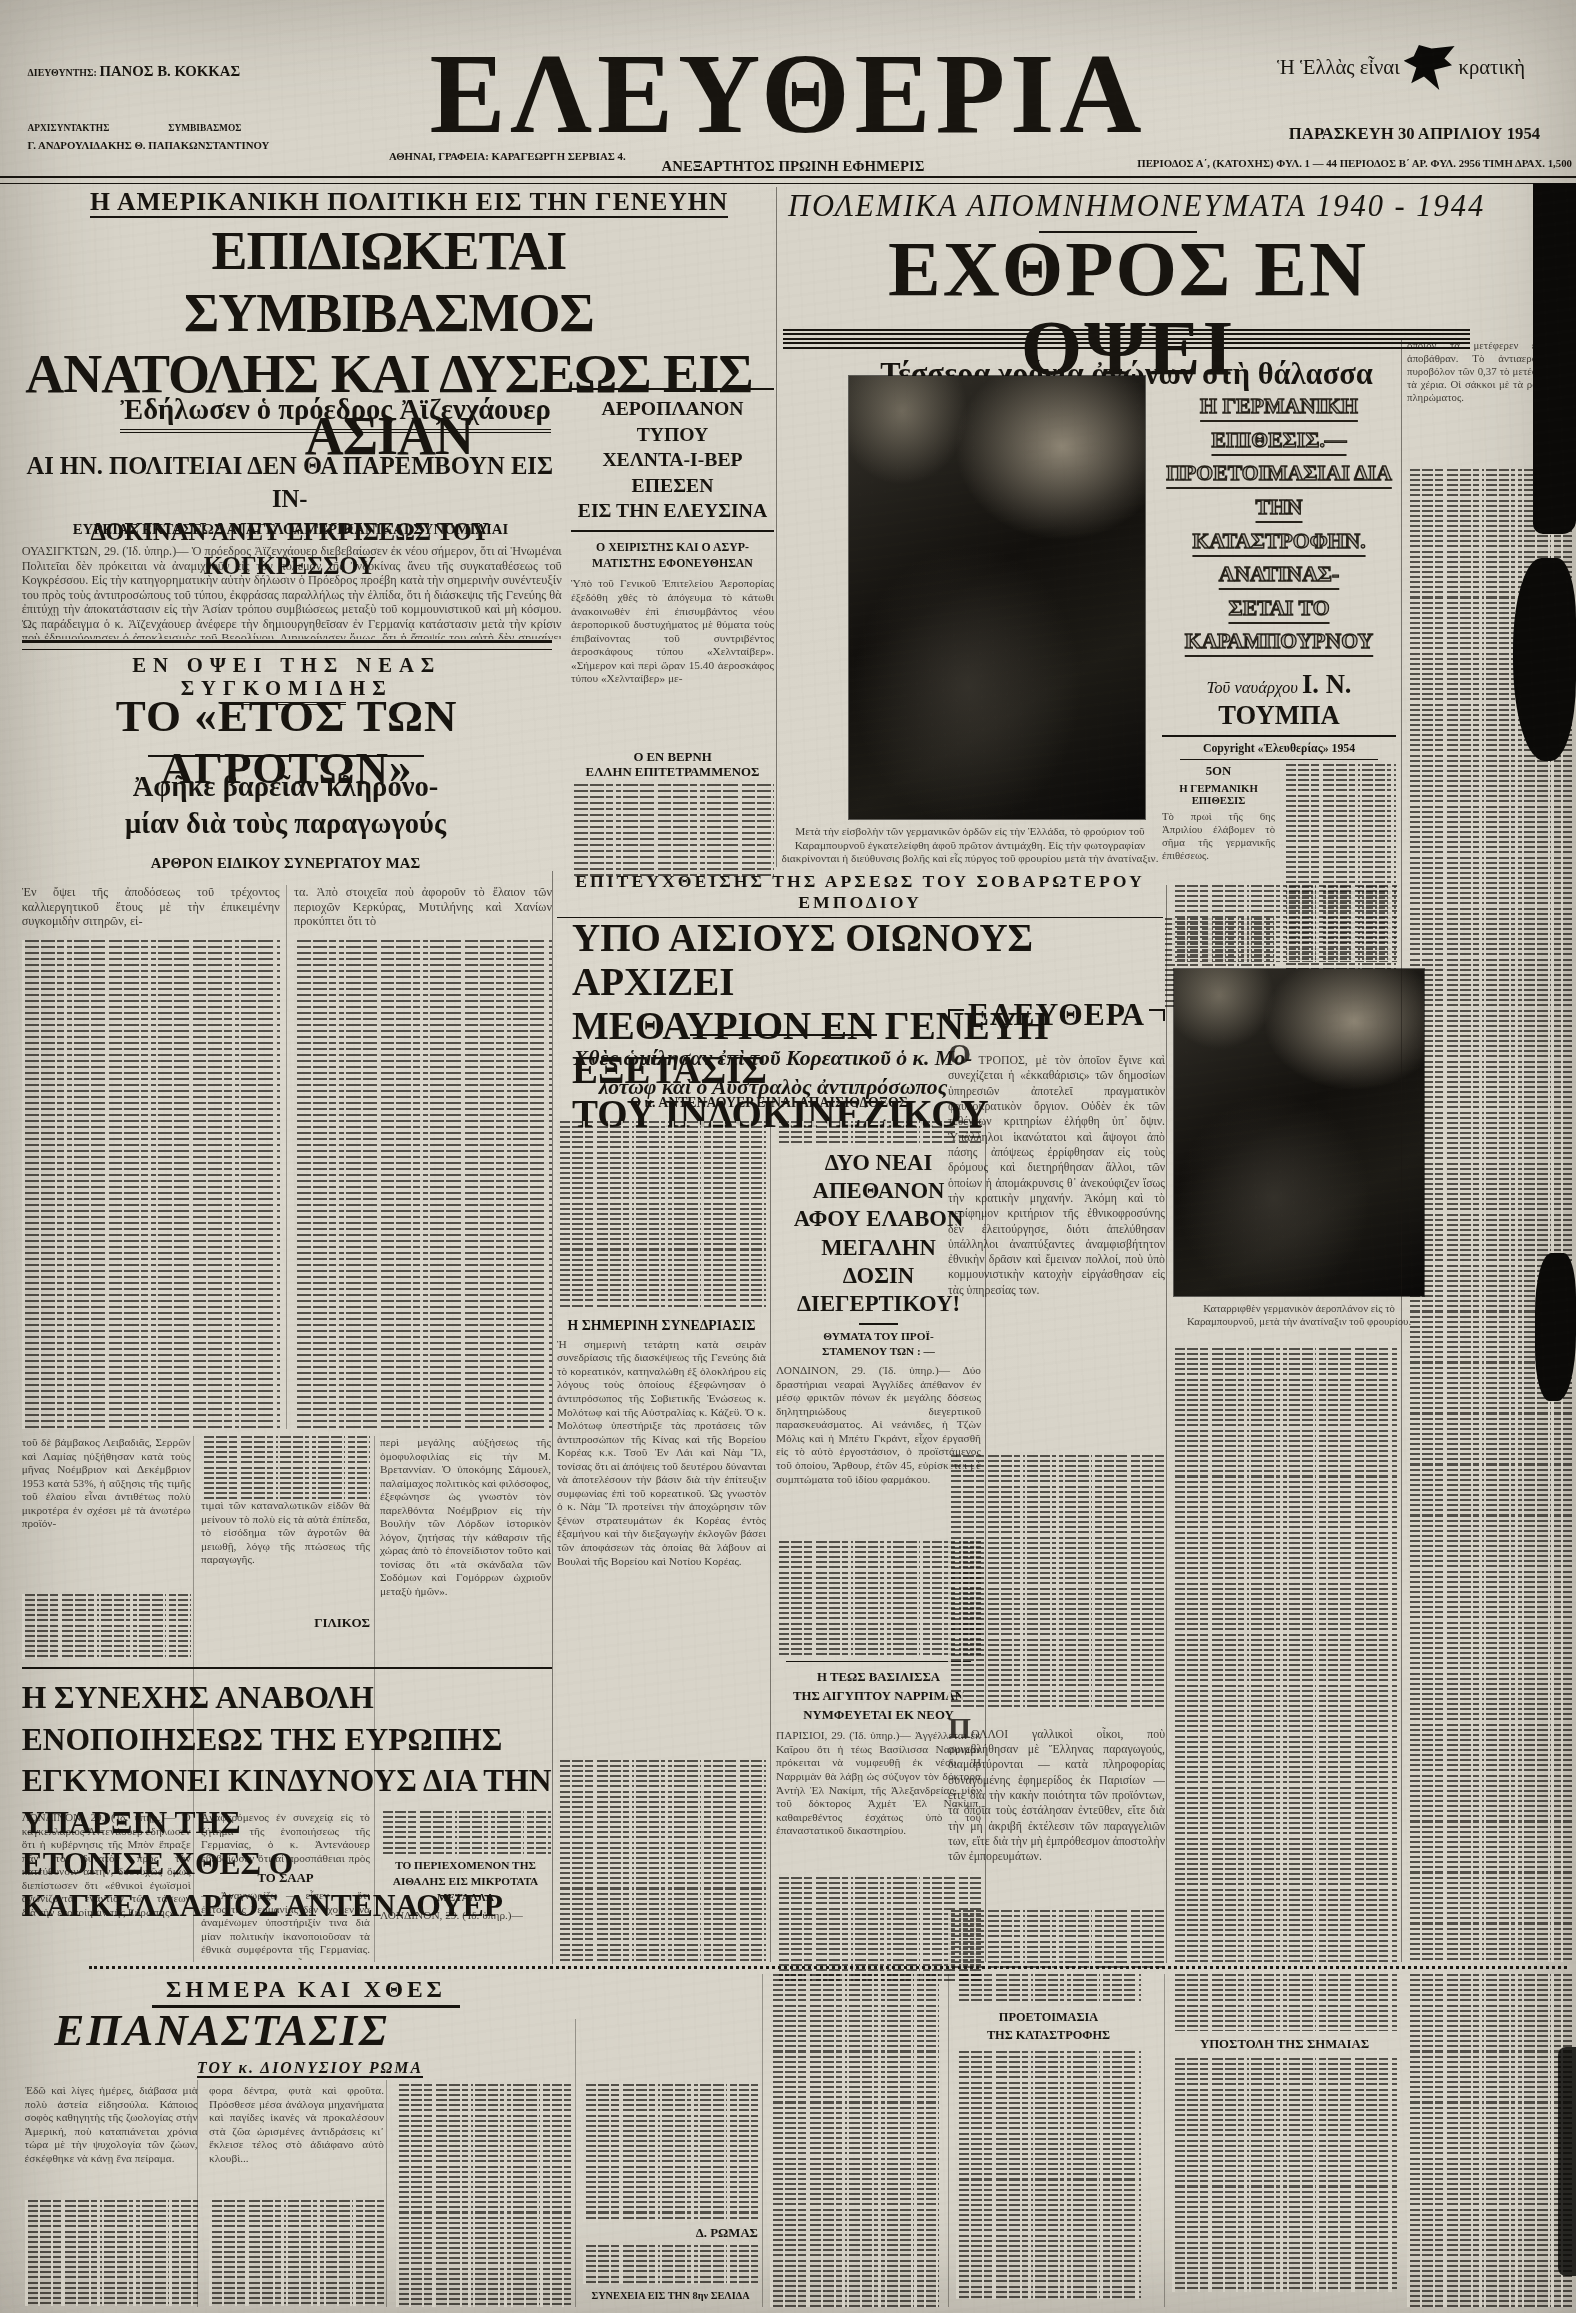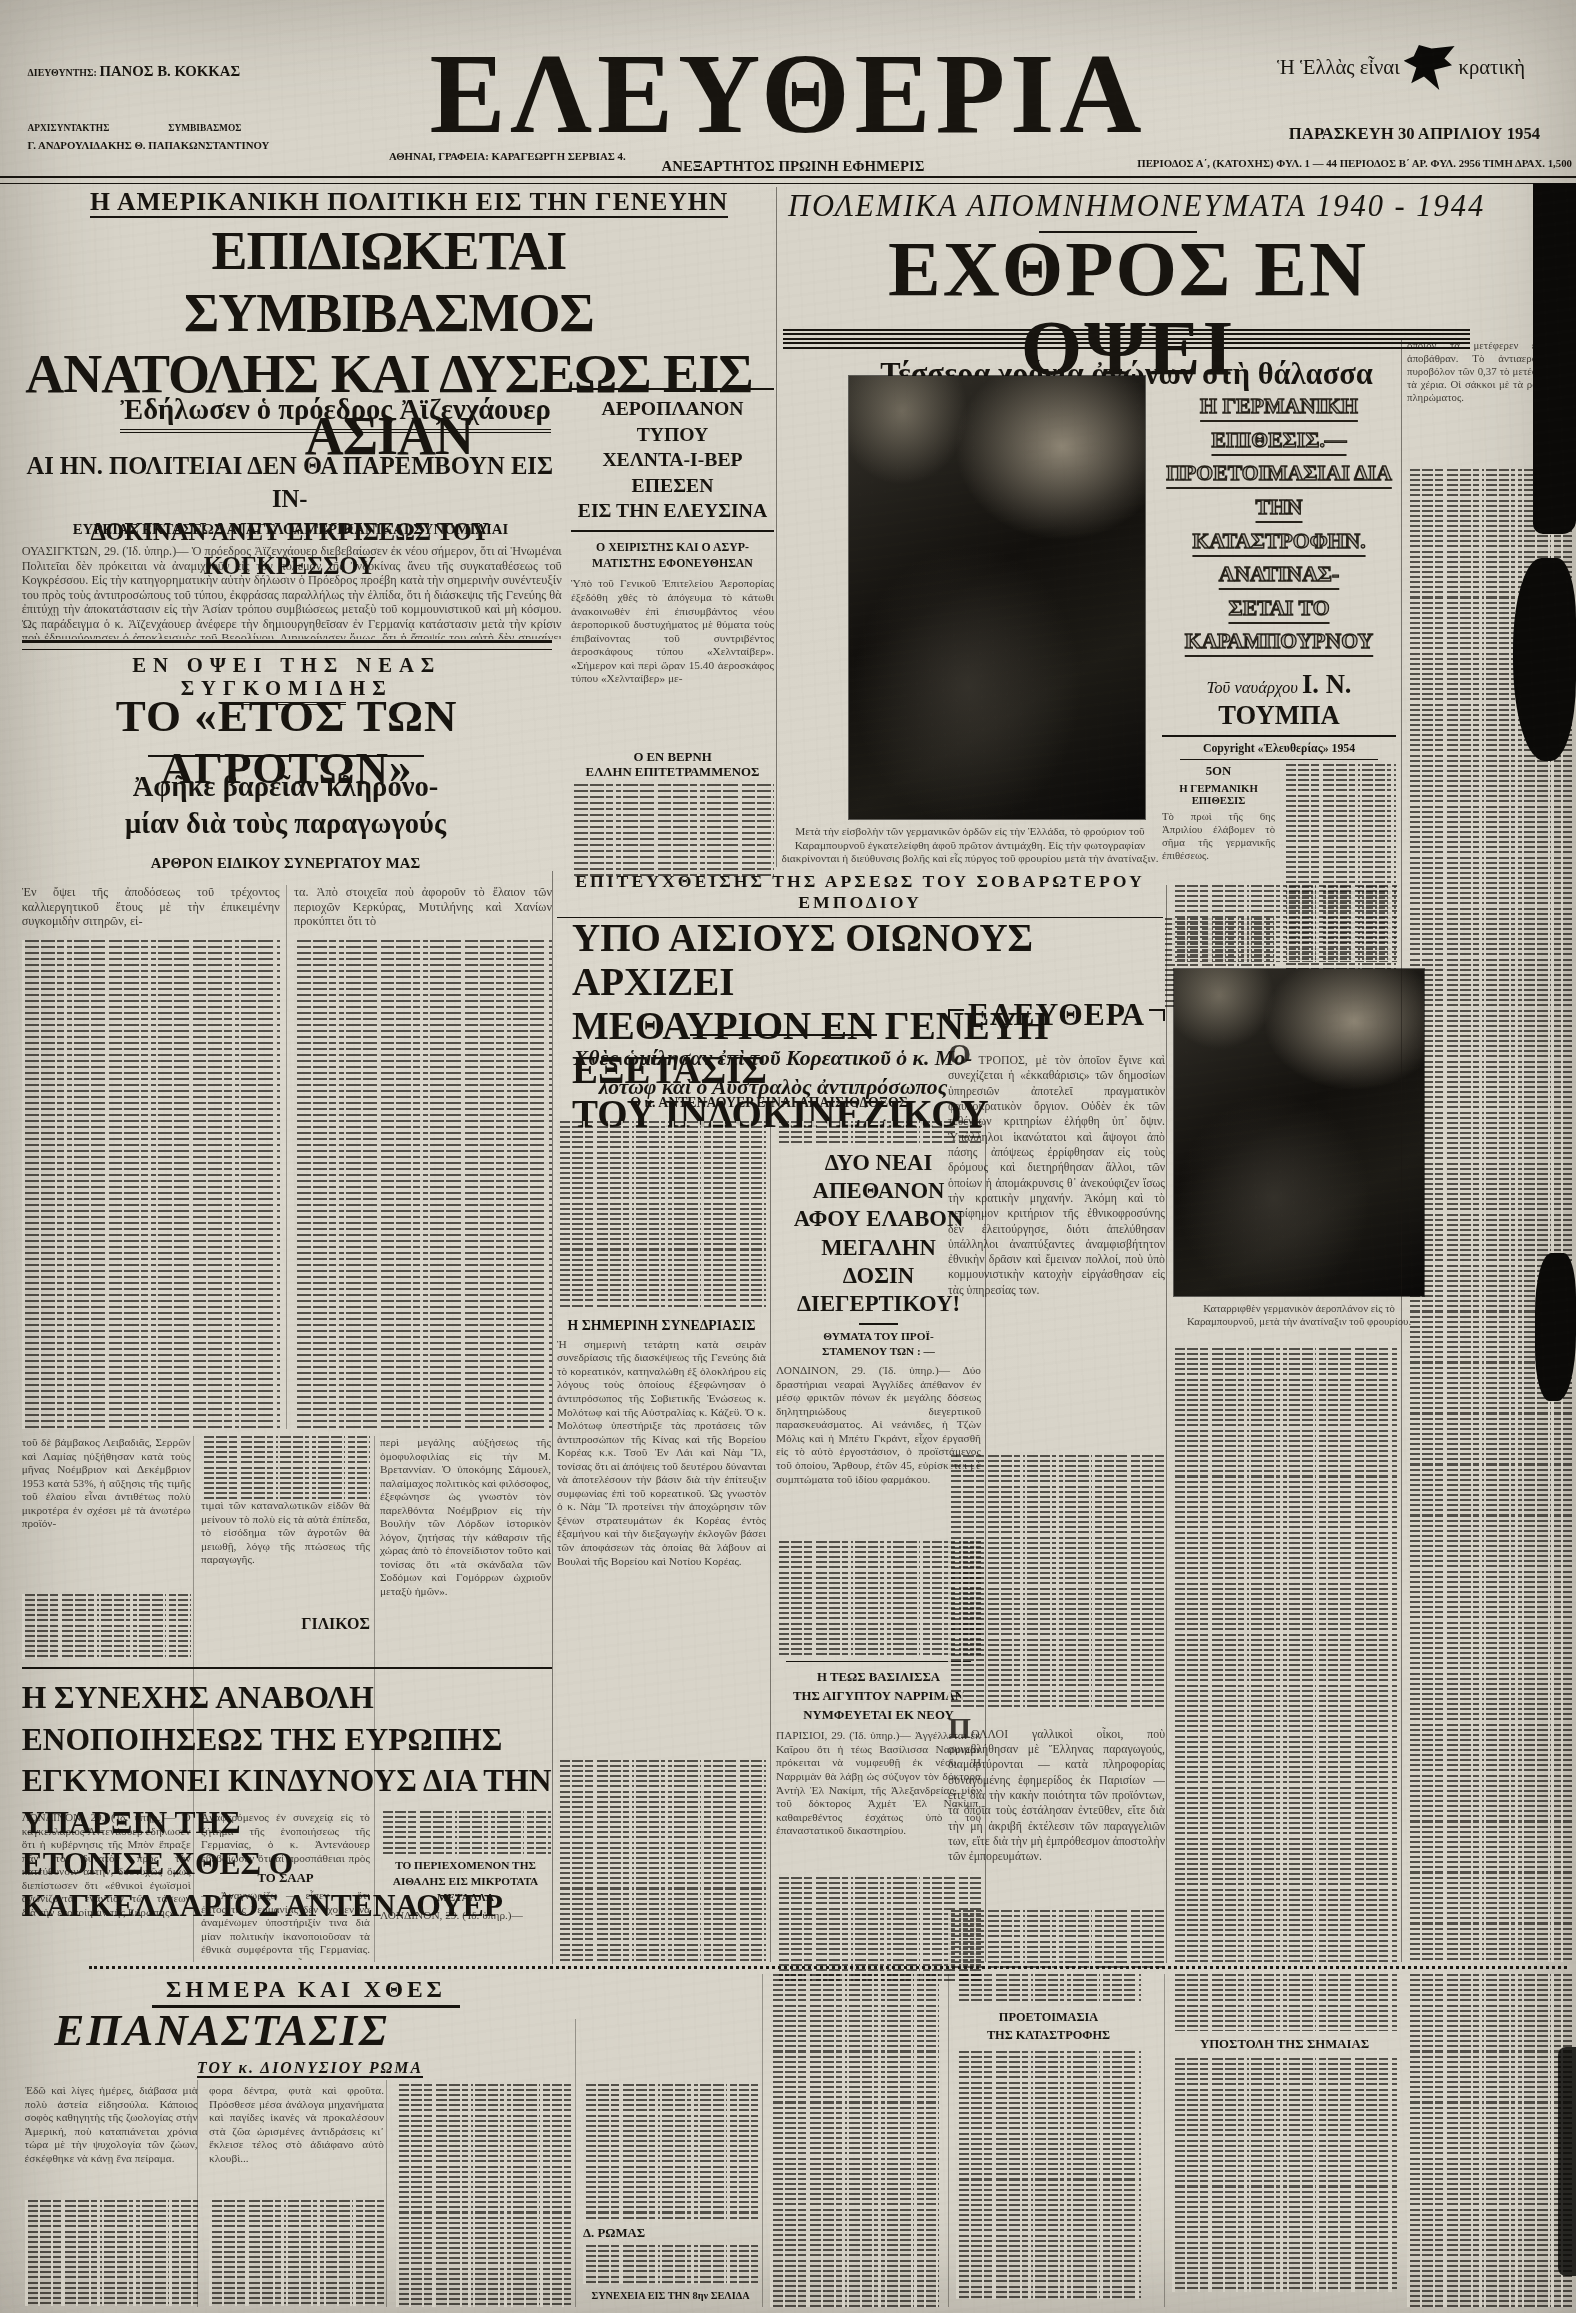--- a/index.html
+++ b/index.html
@@ -180,21 +180,21 @@
     <div class="fill" style="height:489px;"></div>
   </div>
 
   <div class="abs" style="left:21.7px;top:1436px;width:169px;">
     <div class="j small-txt" style="height:158px;">τοῦ δὲ βάμβακος Λειβαδιᾶς, Σερρῶν καὶ Λαμίας ηὐξήθησαν κατὰ τοὺς μῆνας Νοέμβριον καὶ Δεκέμβριον 1953 κατὰ 53%, ἡ αὔξησις τῆς τιμῆς τοῦ ἐλαίου εἶναι ἀντιθέτως πολὺ μικροτέρα ἐν σχέσει μὲ τὰ ἀνωτέρω προϊόν-</div>
     <div class="fill fine" style="height:65px;"></div>
   </div>
   <div class="abs" style="left:201px;top:1436px;width:169px;">
     <div class="fill fine" style="height:63px;"></div>
     <div class="j small-txt" style="height:116px;">τιμαὶ τῶν καταναλωτικῶν εἰδῶν θὰ μείνουν τὸ πολὺ εἰς τὰ αὐτὰ ἐπίπεδα, τὸ εἰσόδημα τῶν ἀγροτῶν θὰ μειωθῇ, λόγῳ τῆς πτώσεως τῆς παραγωγῆς.</div>
-    <div class="b" style="text-align:right;font-size:16px;">ΓΙΛΙΚΟΣ</div>
+    <div class="b" style="text-align:right;font-size:13px;">ΓΙΛΙΚΟΣ</div>
   </div>
   <div class="abs" style="left:380px;top:1436px;width:171px;">
     <div class="j small-txt" style="height:223px;">περὶ μεγάλης αὐξήσεως τῆς ὁμοφυλοφιλίας εἰς τὴν Μ. Βρεταννίαν. Ὁ ὑποκόμης Σάμουελ, παλαίμαχος πολιτικὸς καὶ φιλόσοφος, ἐξεφώνησε ὡς γνωστὸν τὸν παρελθόντα Νοέμβριον εἰς τὴν Βουλὴν τῶν Λόρδων ἱστορικὸν λόγον, ζητήσας τὴν κάθαρσιν τῆς χώρας ἀπὸ τὸ ἐπονείδιστον τοῦτο καὶ τονίσας ὅτι «τὰ σκάνδαλα τῶν Σοδόμων καὶ Γομόρρων ὠχριοῦν μεταξὺ ἡμῶν».</div>
   </div>
 
   <div class="abs" style="left:21.7px;top:1667px;width:530px;border-top:2.5px solid var(--ink);"></div>
   <div class="abs pre b" style="left:21.7px;top:1677px;width:530px;font-size:31.5px;line-height:1.32;">Η ΣΥΝΕΧΗΣ ΑΝΑΒΟΛΗ ΕΝΟΠΟΙΗΣΕΩΣ ΤΗΣ ΕΥΡΩΠΗΣ
 ΕΓΚΥΜΟΝΕΙ ΚΙΝΔΥΝΟΥΣ ΔΙΑ ΤΗΝ ΥΠΑΡΞΙΝ ΤΗΣ
 ΕΤΟΝΙΣΕ ΧΘΕΣ Ο ΚΑΓΚΕΛΛΑΡΙΟΣ ΑΝΤΕΝΑΟΥΕΡ</div>
   <div class="abs" style="left:21.7px;top:1811px;width:169px;">
@@ -280,21 +280,21 @@
     <div class="j small-txt" style="height:116px;">Ἐδῶ καὶ λίγες ἡμέρες, διάβασα μιὰ πολὺ ἀστεία εἰδησούλα. Κάποιος σοφὸς καθηγητὴς τῆς ζωολογίας στὴν Ἀμερική, ποὺ καταπιάνεται χρόνια τώρα μὲ τὴν ψυχολογία τῶν ζώων, ἐσκέφθηκε νὰ κάνῃ ἕνα πείραμα.</div>
     <div class="fill fine" style="height:106px;"></div>
   </div>
   <div class="abs" style="left:209px;top:2084px;width:175px;">
     <div class="j small-txt" style="height:116px;">φορα δέντρα, φυτὰ καὶ φροῦτα. Πρόσθεσε μέσα ἀνάλογα μηχανήματα καὶ παγίδες ἱκανὲς νὰ προκαλέσουν στὰ ζῶα ὡρισμένες ἀντιδράσεις κι᾽ ἔκλεισε τέλος στὸ ἀδιάφανο αὐτὸ κλουβὶ...</div>
     <div class="fill fine" style="height:106px;"></div>
   </div>
   <div class="abs fill fine" style="left:396px;top:2084px;width:175px;height:223px;"></div>
   <div class="abs" style="left:583px;top:2084px;width:175px;">
     <div class="fill fine" style="height:138px;"></div>
-    <div class="b" style="text-align:left;font-size:12.8px;margin:3.9px 0;">Δ. ΡΩΜΑΣ</div>
+    <div class="b" style="text-align:right;font-size:12.8px;margin:3.9px 0;">Δ. ΡΩΜΑΣ</div>
     <div class="fill fine" style="height:39px;"></div>
     <div class="c b sans" style="font-size:10.3px;margin-top:5.9px;">ΣΥΝΕΧΕΙΑ ΕΙΣ ΤΗΝ 8ην ΣΕΛΙΔΑ</div>
   </div>
   <div class="abs fill fine" style="left:770px;top:1974px;width:169px;height:333px;"></div>
   <div class="abs" style="left:956px;top:1974px;width:185px;">
     <div class="fill fine" style="height:29.6px;"></div>
     <div class="c pre b sans" style="font-size:12.3px;line-height:1.45;margin:5.9px 0;">ΠΡΟΕΤΟΙΜΑΣΙΑ
 ΤΗΣ ΚΑΤΑΣΤΡΟΦΗΣ</div>
     <div class="fill fine" style="height:248px;"></div>
   </div>

